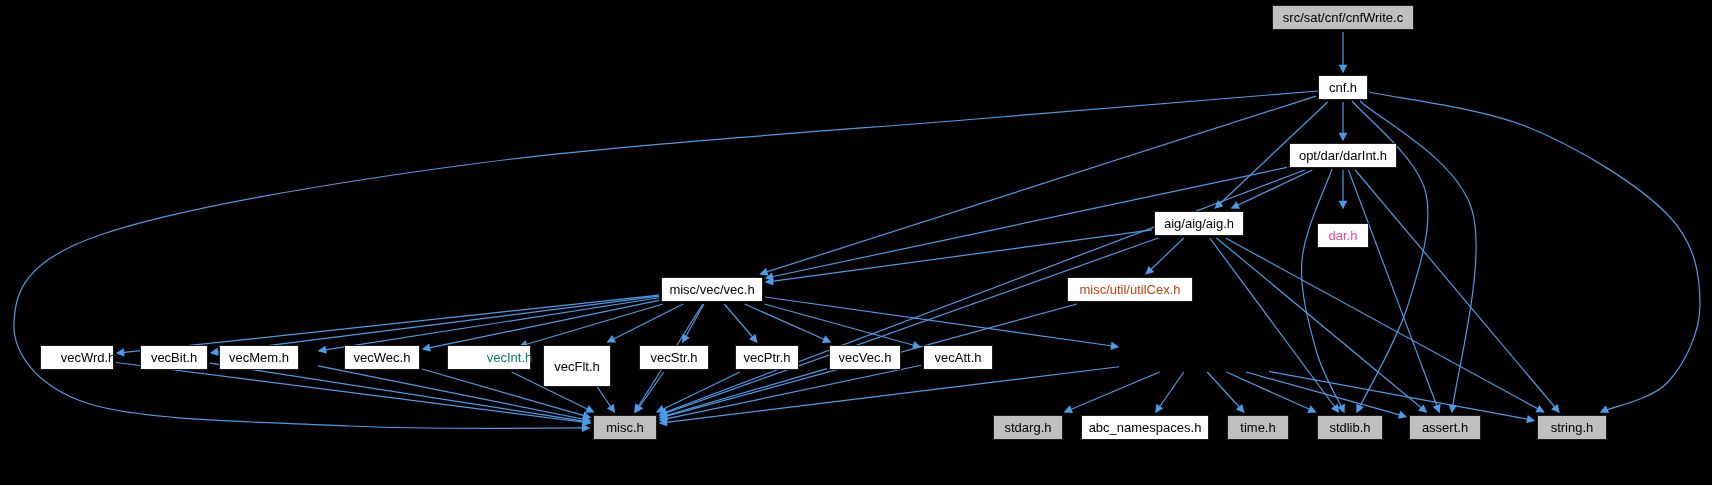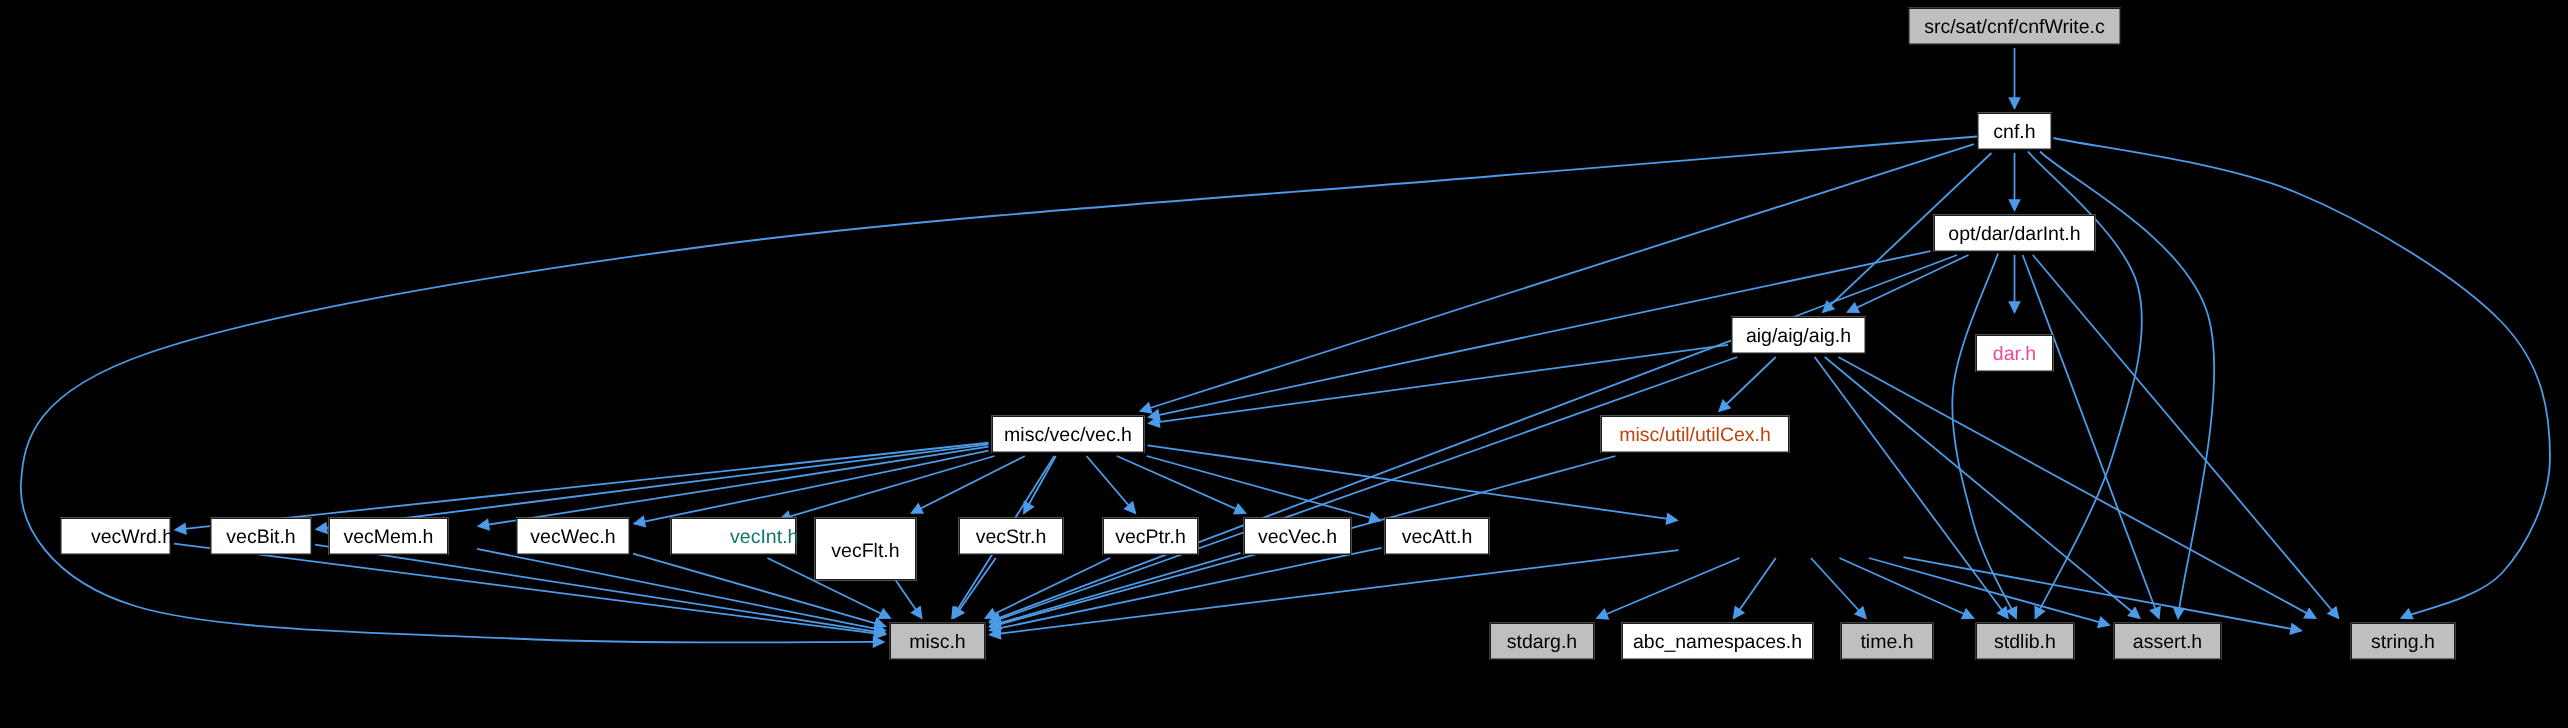--- a/index.html
+++ b/index.html
@@ -104,15 +104,15 @@
       <div class="node white" style="left: 639px; top: 345px; width: 70px; height: 25px; background: rgb(255, 255, 255); color: rgb(0, 0, 0);">vecStr.h</div>
       <div class="node white" style="left: 735px; top: 345px; width: 64px; height: 25px; background: rgb(255, 255, 255); color: rgb(0, 0, 0);">vecPtr.h</div>
       <div class="node white" style="left: 829px; top: 345px; width: 72px; height: 25px; background: rgb(255, 255, 255); color: rgb(0, 0, 0);">vecVec.h</div>
       <div class="node white" style="left: 923px; top: 345px; width: 70px; height: 25px; background: rgb(255, 255, 255); color: rgb(0, 0, 0);">vecAtt.h</div>
       <div class="node gray" style="left: 593px; top: 415px; width: 64px; height: 25px; background: rgb(191, 191, 191); color: rgb(0, 0, 0);">misc.h</div>
       <div class="node gray" style="left: 993px; top: 415px; width: 70px; height: 25px; background: rgb(191, 191, 191); color: rgb(0, 0, 0);">stdarg.h</div>
       <div class="node white" style="left: 1081px; top: 415px; width: 128px; height: 25px; background: rgb(255, 255, 255); color: rgb(0, 0, 0);">abc_namespaces.h</div>
       <div class="node gray" style="left: 1227px; top: 415px; width: 62px; height: 25px; background: rgb(191, 191, 191); color: rgb(0, 0, 0);">time.h</div>
       <div class="node gray" style="left: 1317px; top: 415px; width: 66px; height: 25px; background: rgb(191, 191, 191); color: rgb(0, 0, 0);">stdlib.h</div>
       <div class="node gray" style="left: 1409px; top: 415px; width: 72px; height: 25px; background: rgb(191, 191, 191); color: rgb(0, 0, 0);">assert.h</div>
-      <div class="node gray" style="left: 1537px; top: 415px; width: 70px; height: 25px; background: rgb(191, 191, 191); color: rgb(0, 0, 0); margin-left: 30px;">string.h</div>
+      <div class="node gray" style="left: 1537px; top: 415px; width: 70px; height: 25px; background: rgb(191, 191, 191); color: rgb(0, 0, 0);">string.h</div>
     </div>
 </div>
 
 </body></html>

